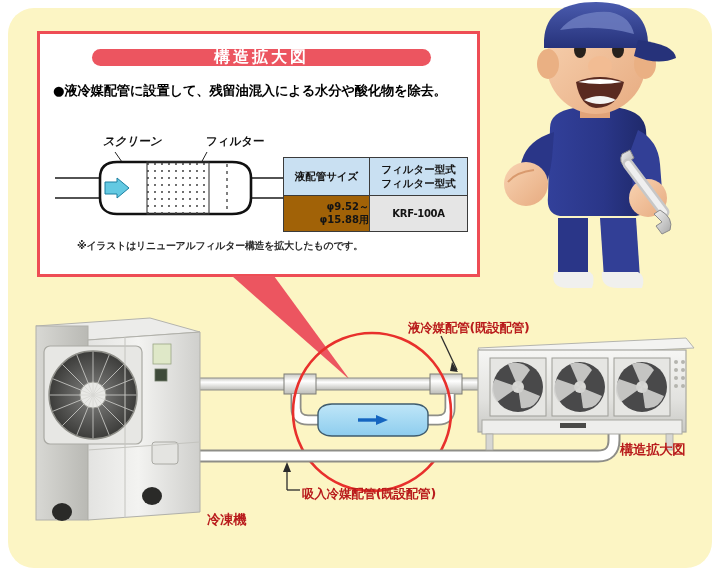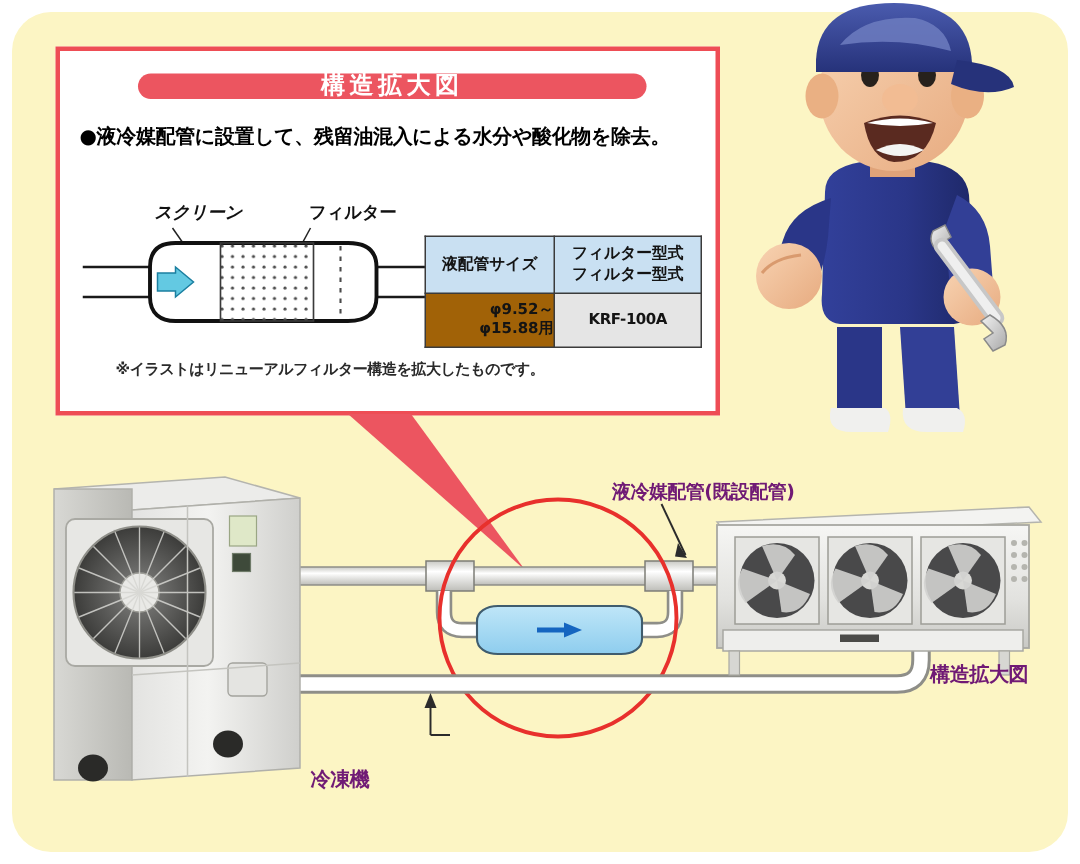--- a/index.html
+++ b/index.html
@@ -44,21 +44,21 @@
               width:97px;height:35px;letter-spacing:-0.3px;}
   #spec-table th.c1{width:85px;height:37px;}
   #spec-table th.c2{width:97px;height:37px;}
 
   
   #pointer{position:absolute;left:232px;top:276px;width:120px;height:104px;}
 
   
   #sysdiag{position:absolute;left:0;top:290px;width:720px;height:286px;}
 
-  .diag-label{position:absolute;font-size:12.6px;font-weight:bold;color:#701a75;
+  .diag-label{position:absolute;font-size:12.6px;font-weight:bold;color:#b91c1c;
               white-space:nowrap;letter-spacing:-0.3px;}
   #lbl-liquid{left:408px;top:320px;}
   #lbl-suction{left:302px;top:486px;}
   #lbl-freezer{left:207px;top:511px;font-size:13.4px;text-align:right;}
   #lbl-lowpress{left:620px;top:441px;font-size:13.4px;}
 
   
   #mechanic{position:absolute;left:488px;top:0px;width:212px;height:292px;}
 </style>
 </head>
@@ -286,20 +286,21 @@
       <path d="M441,46 L457,80" stroke-width="1.3"></path>
       <path d="M452,72 L458,82 L450,81 Z" fill="#2b2b2b" stroke="none"></path>
 
       <path d="M287,200 L287,176" stroke-width="1.3"></path>
       <path d="M283,182 L287,172 L291,182 Z" fill="#2b2b2b" stroke="none"></path>
       <path d="M287,200 L300,200" stroke-width="1.3"></path>
     </g>
   </svg>
 
   <div class="diag-label" id="lbl-liquid">液冷媒配管(既設配管)</div>
+  <div class="diag-label" id="lbl-suction">吸入冷媒配管(既設配管)</div>
   <div class="diag-label" id="lbl-freezer">冷凍機</div>
   <div class="diag-label" id="lbl-lowpress">構造拡大図</div>
 
   <svg id="mechanic" viewBox="0 0 212 292">
     <defs>
       <linearGradient id="cap-g" x1="0" y1="0" x2="0" y2="1">
         <stop offset="0%" stop-color="#4a5bae"></stop>
         <stop offset="100%" stop-color="#26327a"></stop>
       </linearGradient>
       <linearGradient id="skin-g" x1="0" y1="0" x2="1" y2="1">

